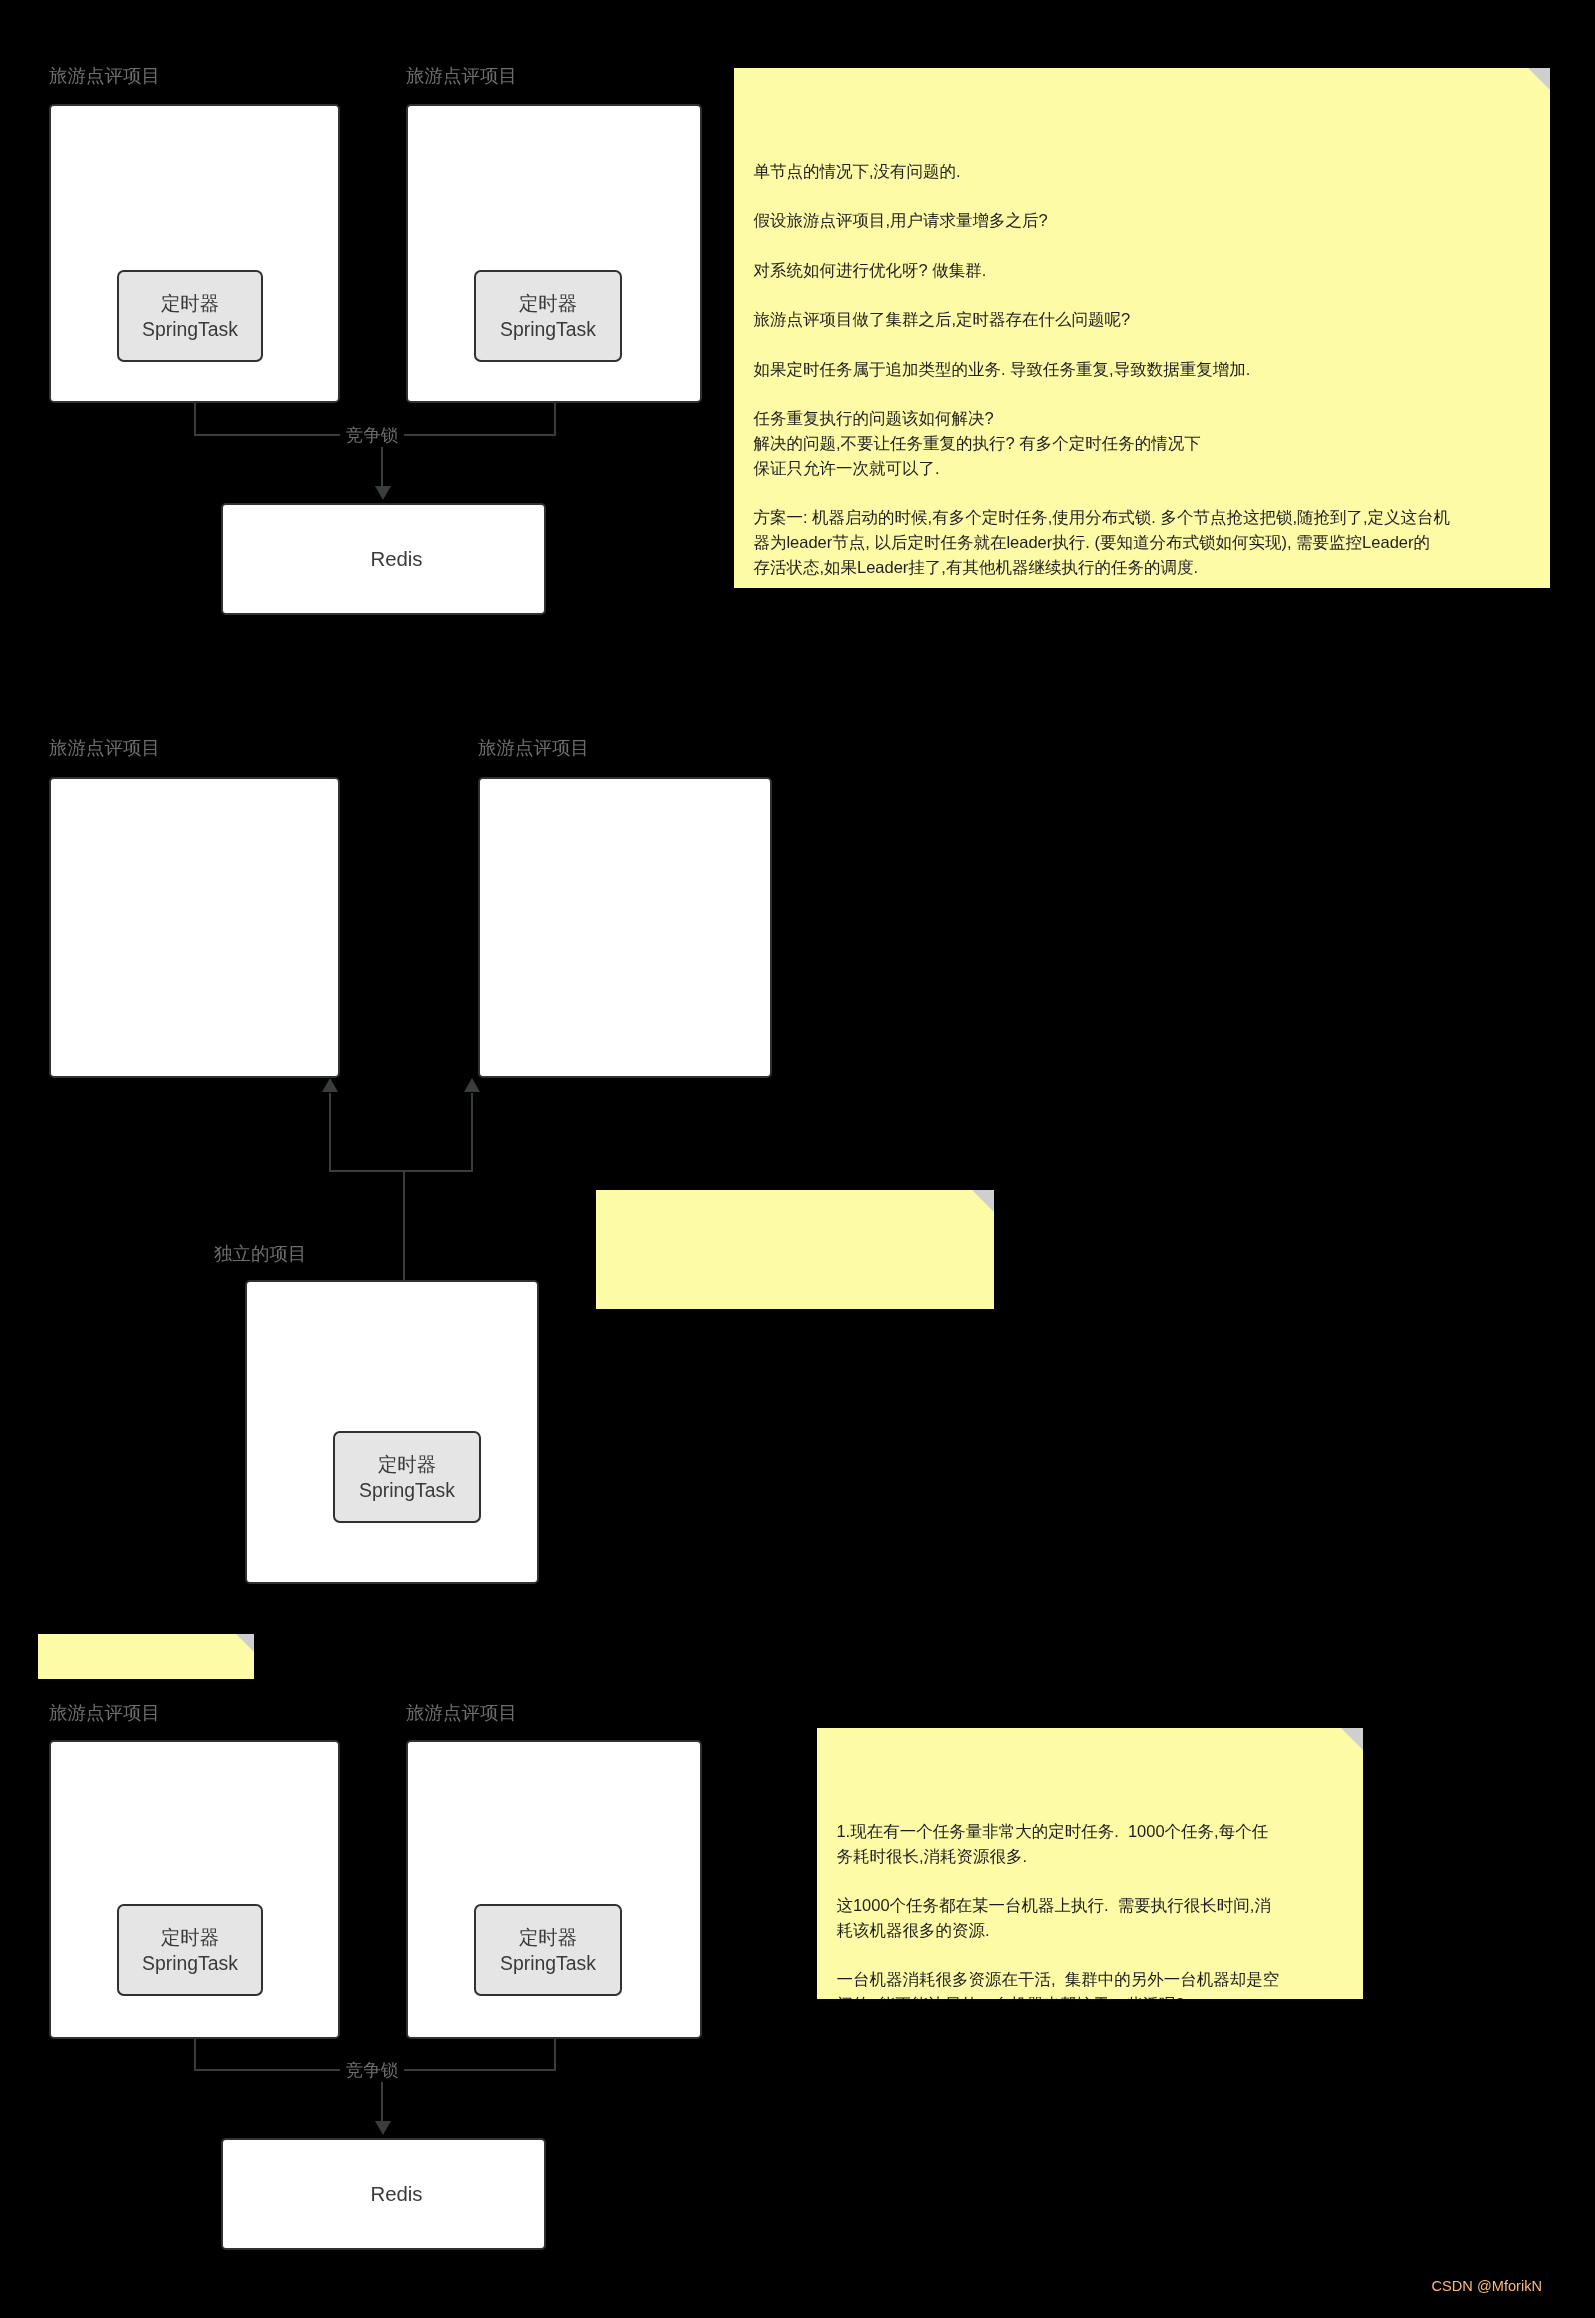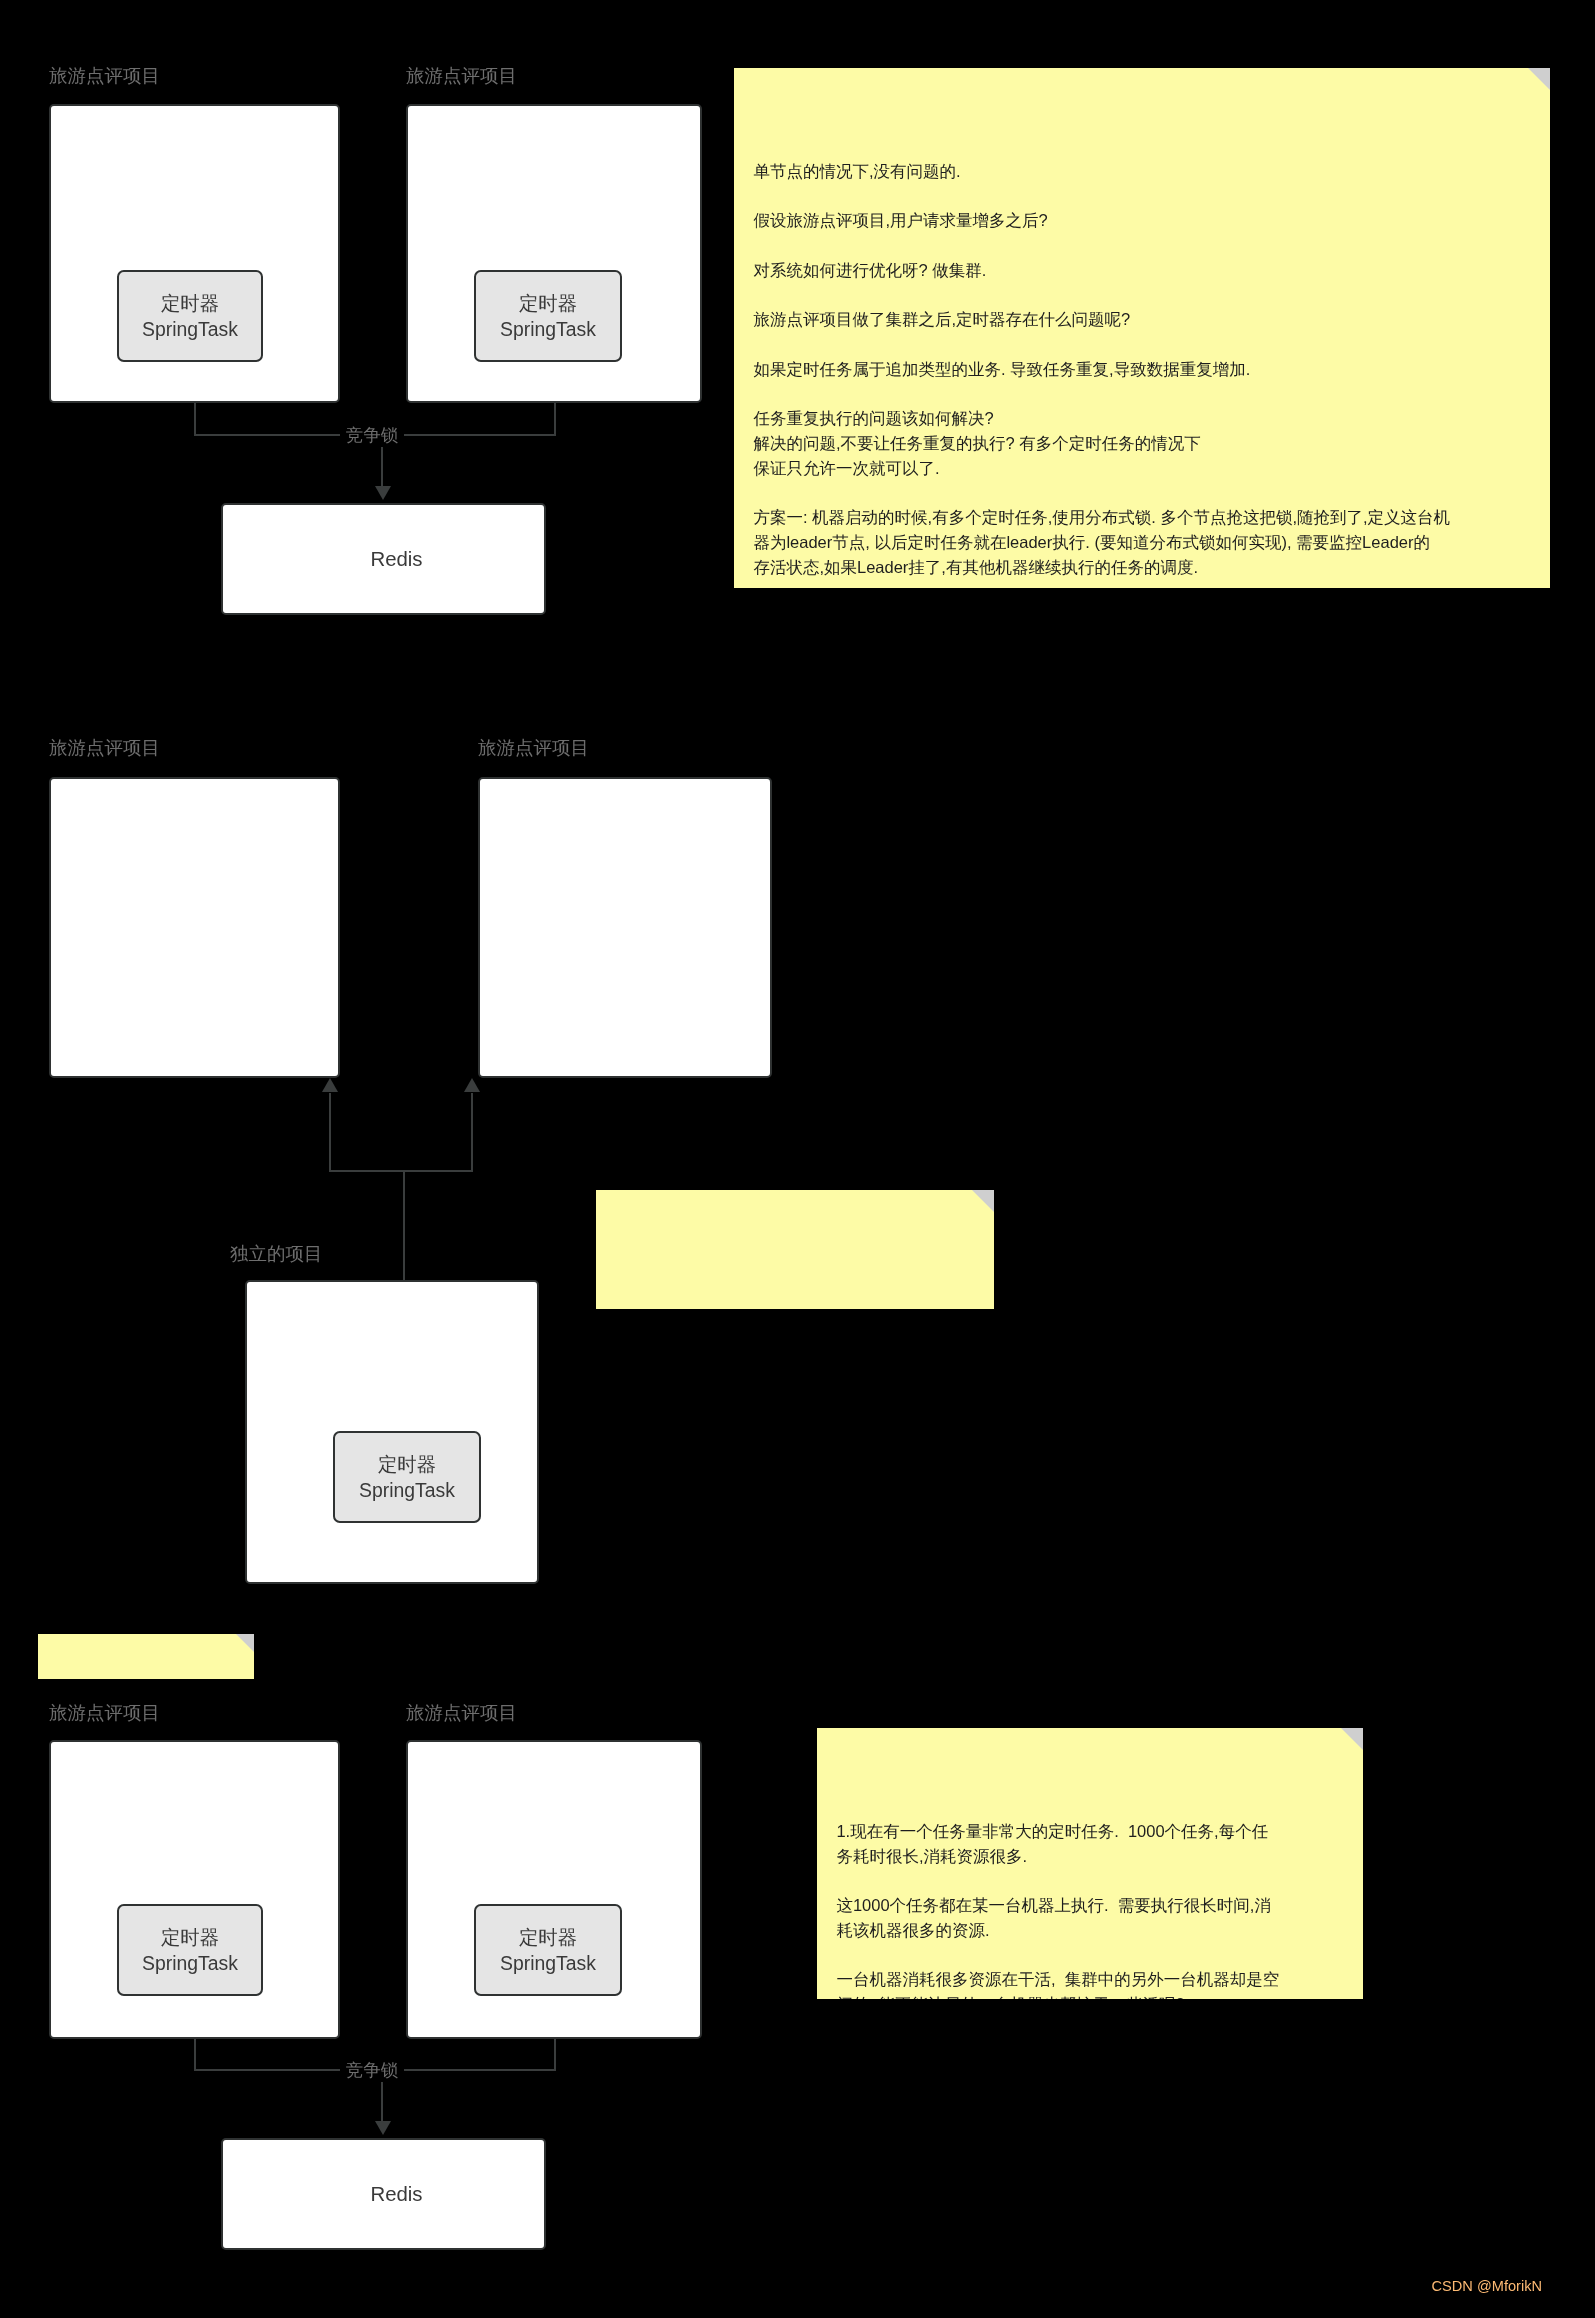--- a/index.html
+++ b/index.html
@@ -196,21 +196,21 @@
   <div class="node-label" style="left:478px; top:738px;">旅游点评项目</div>
   <div class="node-box" style="left:478px; top:777px; width:294px; height:301px;"></div>
 
   <div class="arrow-up" style="left:322px; top:1078px;"></div>
   <div class="line-v" style="left:329px; top:1093px; height:78px;"></div>
   <div class="arrow-up" style="left:464px; top:1078px;"></div>
   <div class="line-v" style="left:471px; top:1093px; height:78px;"></div>
   <div class="line-h" style="left:329px; top:1170px; width:144px;"></div>
   <div class="line-v" style="left:403px; top:1170px; height:112px;"></div>
 
-  <div class="node-label" style="left:230px; top:1244px;">独立的项目</div>
+  <div class="node-label" style="left:214px; top:1244px;">独立的项目</div>
   <div class="node-box" style="left:245px; top:1280px; width:294px; height:304px;"></div>
   <div class="timer-box" style="left:333px; top:1431px; width:148px; height:92px;">
     <span class="timer-line">定时器</span>
     <span class="timer-line">SpringTask</span>
   </div>
 
   <div class="note note-small" style="left:596px; top:1190px; width:398px; height:119px;">
     <div class="note-fold"></div>
     <div class="note-body">
       

